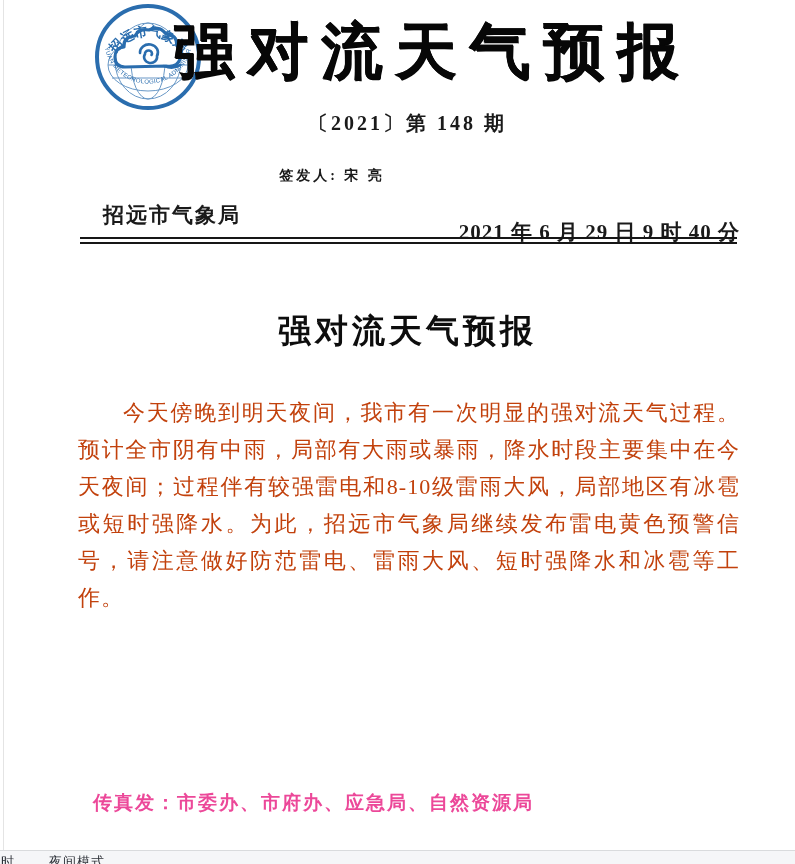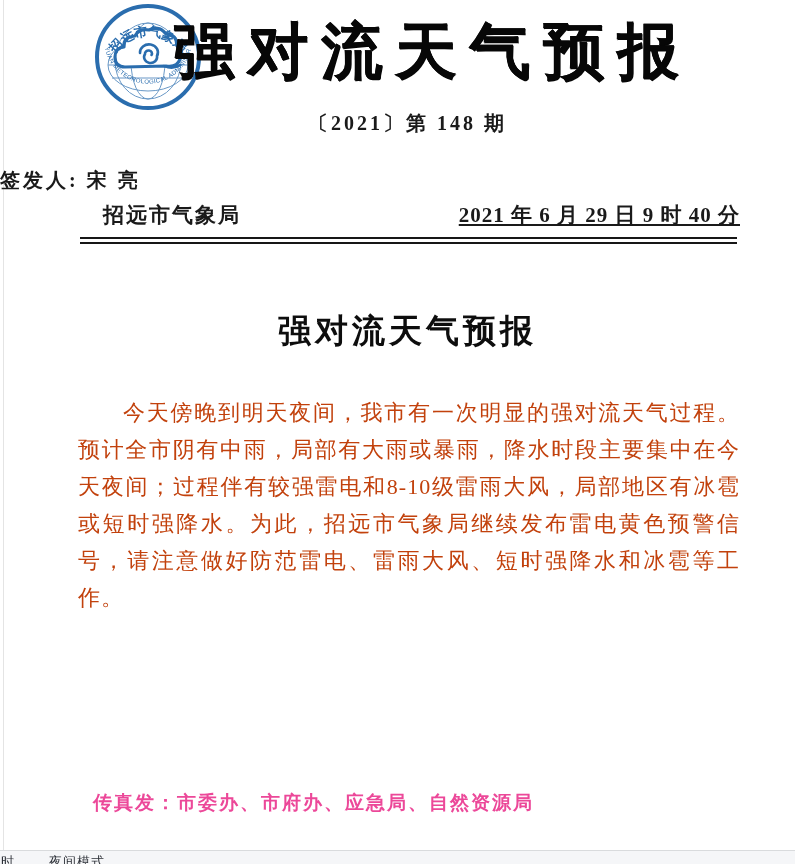--- a/index.html
+++ b/index.html
@@ -20,30 +20,30 @@
     color:#070707;text-shadow:0.6px 0.6px 0 #070707, -0.3px 0 0 #070707;
     font-family:"Liberation Serif", serif;
   }
   .issue-no{
     position:absolute;top:110px;left:10px;width:795px;text-align:center;
     font-size:20px;font-weight:bold;letter-spacing:3px;
   }
 
   
   .issuer-line{
-    position:absolute;top:167px;left:0;right:131px;text-align:left;
-    font-size:20px;font-weight:bold;letter-spacing:3px;
+    position:absolute;top:167px;left:0;right:131px;text-align:center;
+    font-size:14px;font-weight:bold;letter-spacing:3px;
   }
   .agency{
     position:absolute;top:201px;left:103px;
     font-size:21px;font-weight:bold;letter-spacing:2px;
   }
   .datetime{
-    position:absolute;top:201px;right:55px;
-    font-size:21px;font-weight:bold;letter-spacing:1px;text-decoration:underline;
+    position:absolute;top:218px;right:55px;
+    font-size:21px;font-weight:bold;letter-spacing:1px;
   }
   .double-rule{
     position:absolute;top:237px;left:80px;right:58px;height:3px;
     border-top:2px solid #161616;border-bottom:2px solid #161616;
   }
 
   
   .report-title{
     position:absolute;top:309px;left:10px;width:795px;text-align:center;
     font-size:33px;font-weight:bold;letter-spacing:4px;color:#0d0d0d;

